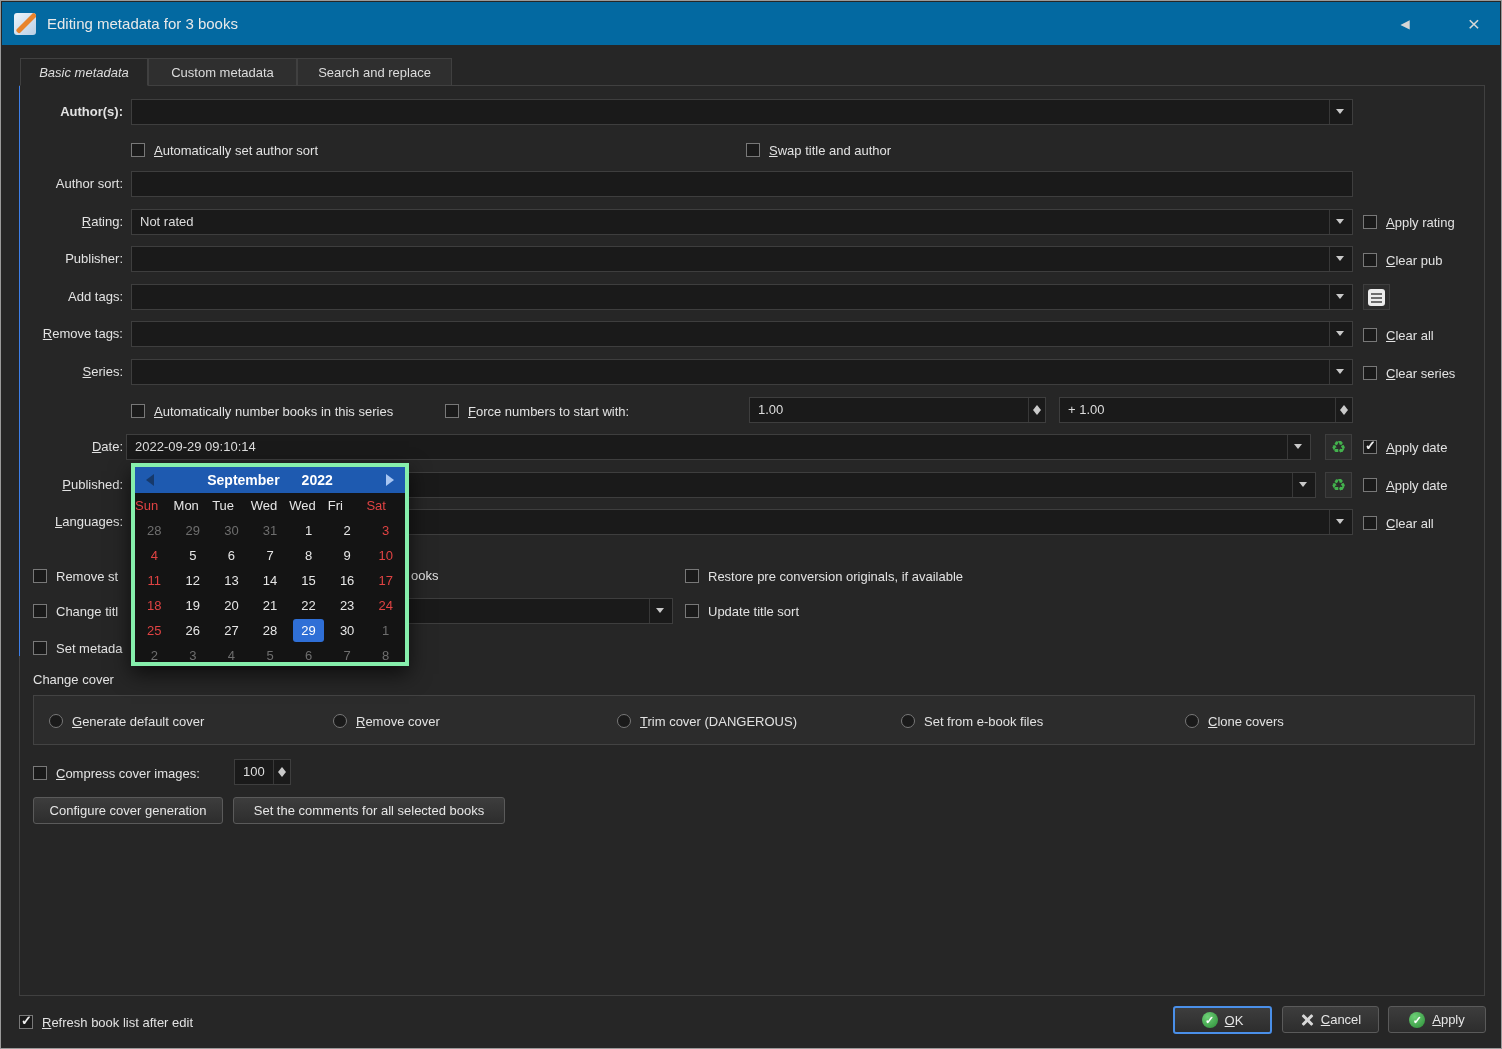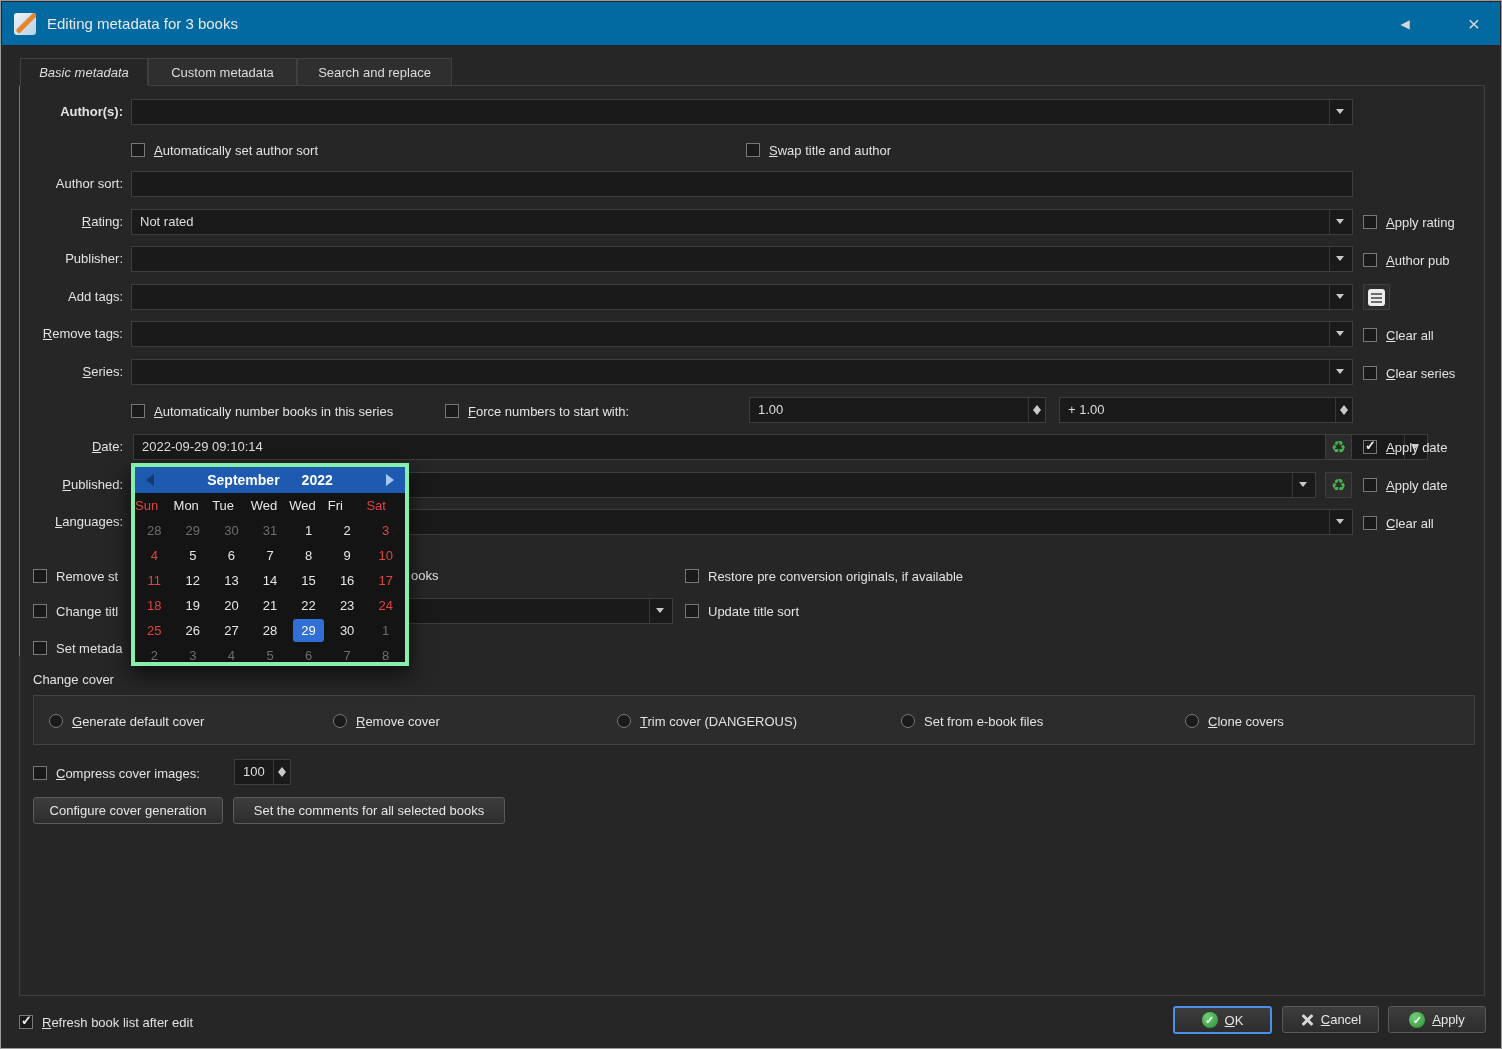--- a/index.html
+++ b/index.html
@@ -120,21 +120,21 @@
     <span class="mn">Apply rating</span>
   </label>
 
   <span class="lbl" style="top:245px;">Publisher:</span>
   <div class="combo" style="left:130px;top:245px;width:1222px;">
     <span class="combo-val"></span>
     <span class="combo-arrow"></span>
   </div>
   <label class="cb" style="left:1362px;top:250px;">
     <span class="box"></span>
-    <span class="mn">Author pub</span>
+    <span class="mn">Clear pub</span>
   </label>
 
   <span class="lbl" style="top:283px;">Add tags:</span>
   <div class="combo" style="left:130px;top:283px;width:1222px;">
     <span class="combo-val"></span>
     <span class="combo-arrow"></span>
   </div>
   <div class="icon-btn" style="left:1362px;top:283px;">
     <span class="tags-icon"></span>
   </div>
@@ -170,21 +170,21 @@
   <div class="spin" style="left:748px;top:396px;width:297px;">
     <span class="combo-val">1.00</span>
     <span class="spin-btns"></span>
   </div>
   <div class="spin" style="left:1058px;top:396px;width:294px;">
     <span class="combo-val">+ 1.00</span>
     <span class="spin-btns"></span>
   </div>
 
   <span class="lbl mn" style="top:433px;">Date:</span>
-  <div class="combo" style="left:132px;top:433px;width:1295px;">
+  <div class="combo" style="left:125px;top:433px;width:1185px;">
     <span class="combo-val">2022-09-29 09:10:14</span>
     <span class="combo-arrow"></span>
   </div>
   <div class="icon-btn" style="left:1324px;top:433px;">
     <span class="recycle">♻</span>
   </div>
   <label class="cb checked" style="left:1362px;top:437px;">
     <span class="box"></span>
     <span class="mn">Apply date</span>
   </label>

